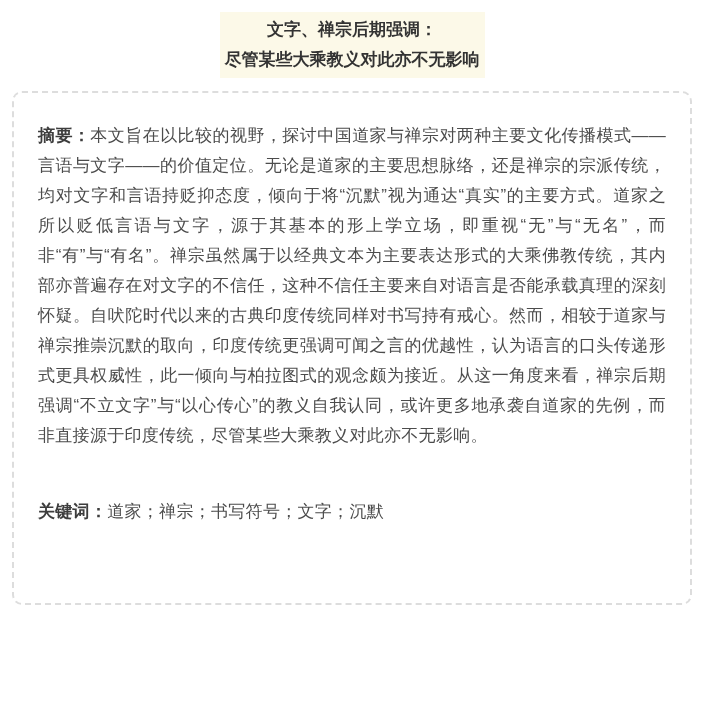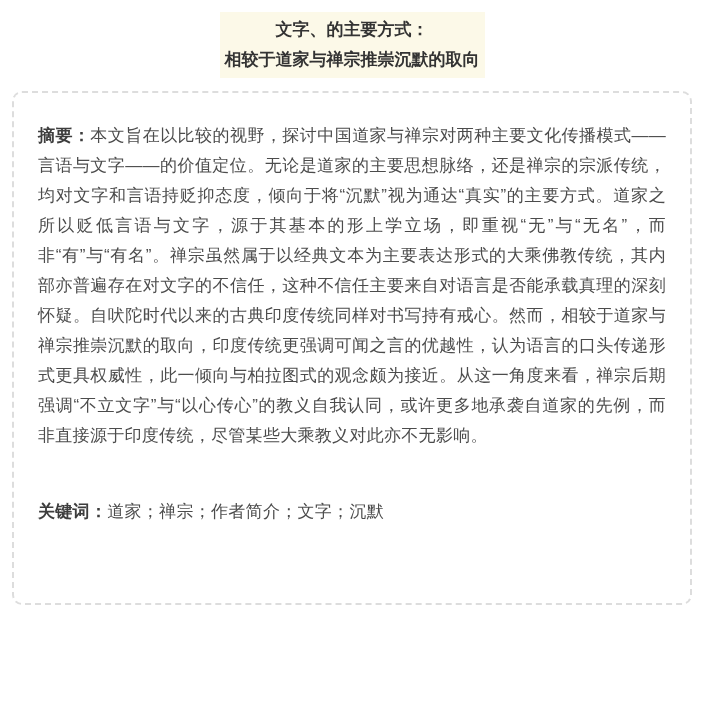--- a/index.html
+++ b/index.html
@@ -48,23 +48,23 @@
     color: #3d3d3d;
   }
   .para.abstract  { margin-bottom: 46px; }
   .para.keywords  { margin-bottom: 46px; }
 </style>
 </head>
 <body>
 
 <header class="title-wrap">
   <div class="title-block">
-    <div>文字、的主要方式：</div>
-    <div>相较于道家与禅宗推崇沉默的取向</div>
+    <div>文字、禅宗后期强调：</div>
+    <div>尽管某些大乘教义对此亦不无影响</div>
   </div>
 </header>
 
 <section class="card">
   <p class="para abstract"><b>摘要：</b><span>本文旨在以比较的视野，探讨中国道家与禅宗对两种主要文化传播模式——言语与文字——的价值定位。无论是道家的主要思想脉络，还是禅宗的宗派传统，均对文字和言语持贬抑态度，倾向于将“沉默”视为通达“真实”的主要方式。道家之所以贬低言语与文字，源于其基本的形上学立场，即重视“无”与“无名”，而非“有”与“有名”。禅宗虽然属于以经典文本为主要表达形式的大乘佛教传统，其内部亦普遍存在对文字的不信任，这种不信任主要来自对语言是否能承载真理的深刻怀疑。自吠陀时代以来的古典印度传统同样对书写持有戒心。然而，相较于道家与禅宗推崇沉默的取向，印度传统更强调可闻之言的优越性，认为语言的口头传递形式更具权威性，此一倾向与柏拉图式的观念颇为接近。从这一角度来看，禅宗后期强调“不立文字”与“以心传心”的教义自我认同，或许更多地承袭自道家的先例，而非直接源于印度传统，尽管某些大乘教义对此亦不无影响。</span></p>
 
-  <p class="para keywords"><b>关键词：</b><span>道家；禅宗；作者简介；文字；沉默</span></p>
+  <p class="para keywords"><b>关键词：</b><span>道家；禅宗；书写符号；文字；沉默</span></p>
 
 </section>
 
 </body></html>

